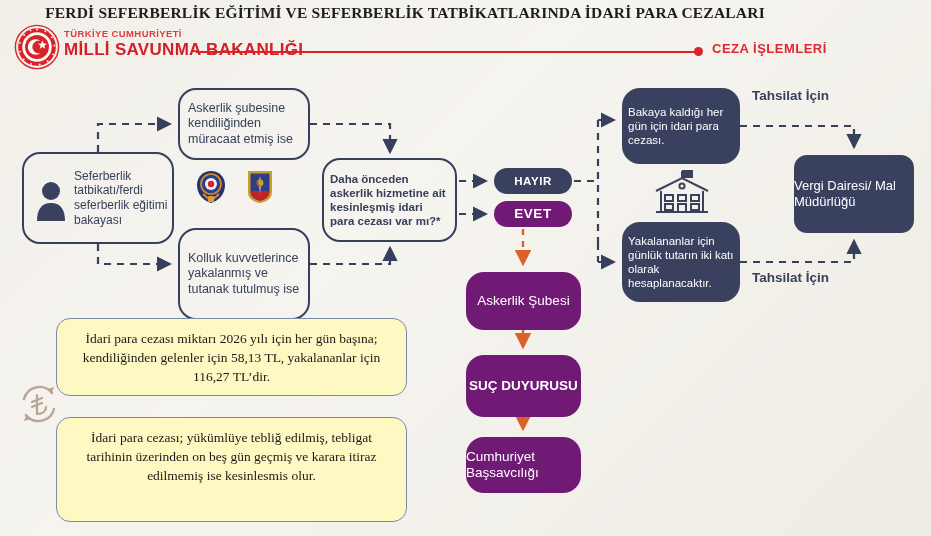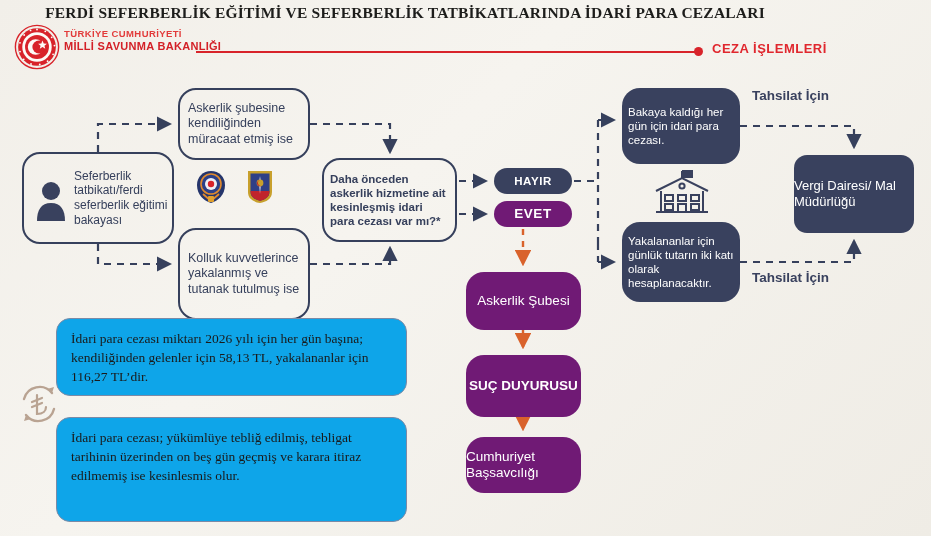--- a/index.html
+++ b/index.html
@@ -14,44 +14,44 @@
 
   
   #header-title{
     left:0;top:4px;width:810px;text-align:center;
     font-family:"Liberation Serif", serif;
     font-size:15.5px;font-weight:700;color:#1d1d1b;letter-spacing:.2px;
   }
   #logo-emblem{left:14px;top:24px;width:46px;height:46px;}
   #ministry-line1{left:64px;top:28px;font-size:9.5px;font-weight:700;
     color:#e23b3b;letter-spacing:.4px;}
-  #ministry-line2{left:64px;top:40px;font-size:11px;font-weight:700;
+  #ministry-line2{left:64px;top:40px;font-size:17px;font-weight:700;
     color:#d32027;letter-spacing:.3px;}
   #header-rule{left:196px;top:51px;width:501px;height:2px;background:#d8232a;}
   #header-dot{left:694px;top:46.5px;width:9px;height:9px;border-radius:50%;
     background:#d8232a;}
   #header-subtitle{left:712px;top:41px;font-size:13px;font-weight:700;
     color:#e0272e;letter-spacing:.5px;}
 
   
   .node{
     border-radius:18px;display:flex;align-items:center;justify-content:center;
     text-align:left;line-height:1.22;
   }
   .outline{
     background:transparent;border:2px solid #36405c;color:#36405c;
     font-size:12.5px;
   }
   .navy{background:#39415e;color:#ffffff;font-size:11.5px;}
   .brown{background:#701a75;color:#ffffff;font-size:13.5px;}
   .pill{border-radius:13px;font-weight:700;letter-spacing:.6px;}
   .yellow{
-    background:#0ea5e9;border:1.5px solid #7b8aa6;border-radius:14px;
+    background:#fef9c3;border:1.5px solid #7b8aa6;border-radius:14px;
     color:#1a1a1a;font-family:"Liberation Serif", serif;font-size:13.5px;
-    line-height:1.42;text-align:left;padding:10px 14px;
+    line-height:1.42;text-align:center;padding:10px 14px;
     box-sizing:border-box;display:block;
   }
 
   
   #node-bakaya{left:22px;top:152px;width:152px;height:92px;
     justify-content:flex-start;padding-left:50px;text-align:left;font-size:12px;}
   #person-icon{position:absolute;left:12px;top:26px;width:30px;height:42px;}
   #node-basvuru{left:178px;top:88px;width:132px;height:72px;padding:0 8px;}
   #node-kolluk{left:178px;top:228px;width:132px;height:92px;padding:0 8px;}
   #node-karar{left:322px;top:158px;width:135px;height:84px;

